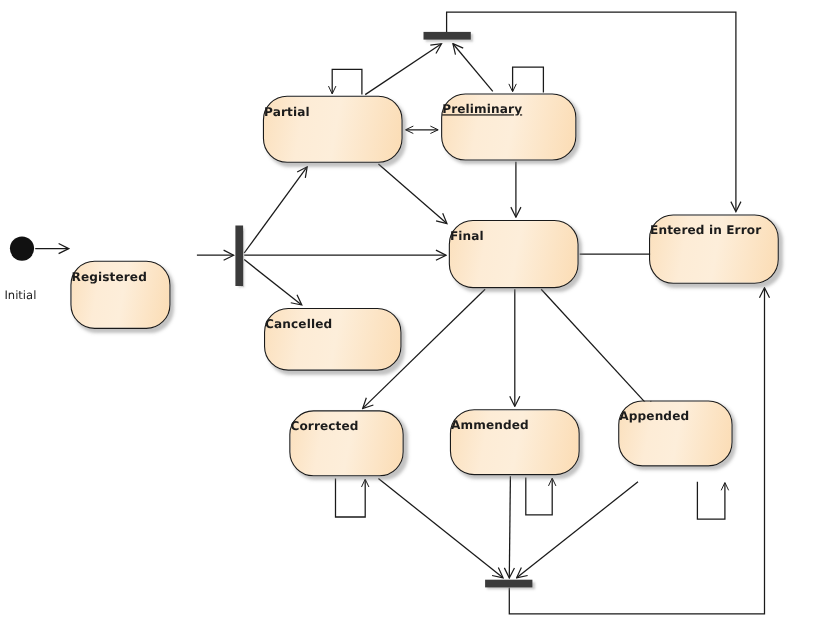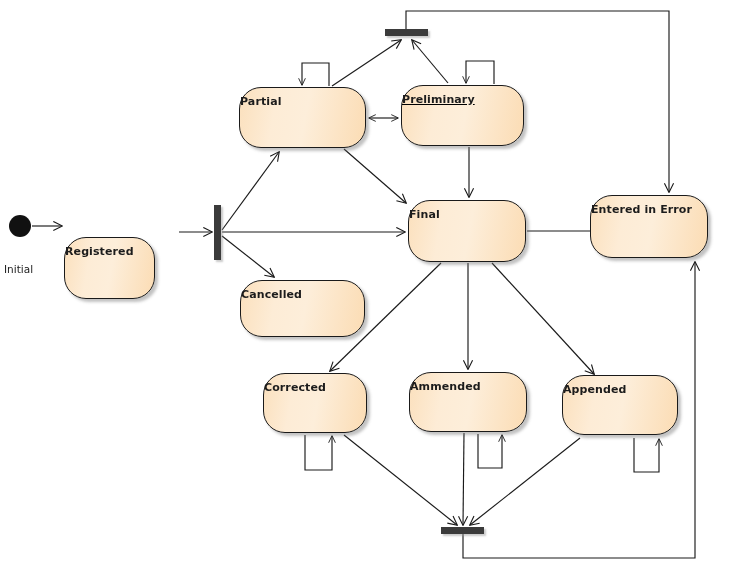--- a/index.html
+++ b/index.html
@@ -165,17 +165,17 @@
   </div>
 
   <div class="state-node" style="left:263px; top:373px; width:104px; height:60px;">
     <span class="state-label">Corrected</span>
   </div>
 
   <div class="state-node" style="left:409px; top:372px; width:118px; height:60px;">
     <span class="state-label">Ammended</span>
   </div>
 
-  <div class="state-node" style="left:562px; top:375px; width:116px; height:60px;">
+  <div class="state-node" style="left:562px; top:364px; width:104px; height:60px;">
     <span class="state-label">Appended</span>
   </div>
 
 </div>
 
 </body></html>

